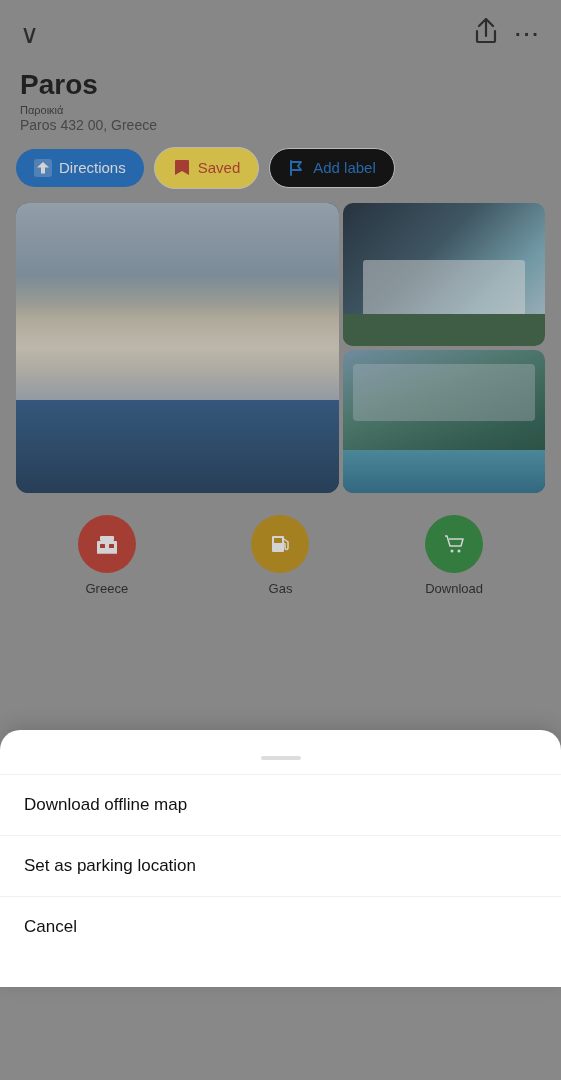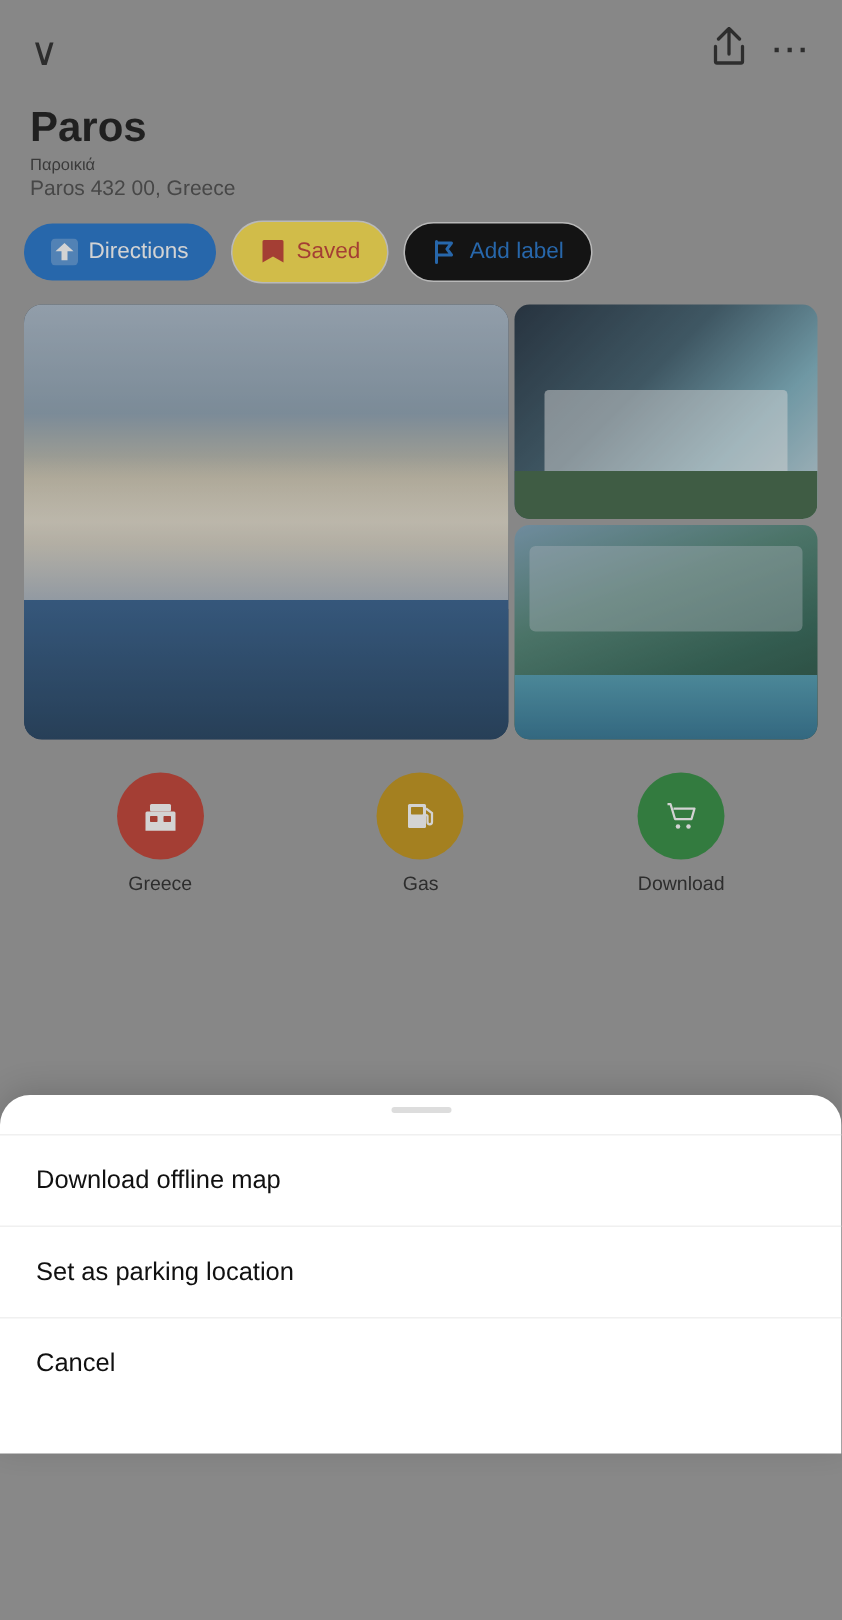--- a/index.html
+++ b/index.html
@@ -334,21 +334,21 @@
           <circle cx="18" cy="20" r="1.5" fill="white"></circle>
         </svg>
       </div>
       <span class="category-label">Download</span>
     </div>
   </div>
 
   <div class="dim-overlay"></div>
 </div>
 
-<div class="bottom-panel" style="position:relative; background:#fff; border-radius:20px 20px 0 0; margin-top:-30px; padding-top: 8px; padding-bottom: 10px;">
+<div class="bottom-panel" style="position:relative; background:#fff; border-radius:20px 20px 0 0; margin-top:-30px; padding-top: 26px; padding-bottom: 10px;">
 
   <div class="handle-bar"></div>
 
   <div class="menu-item">Download offline map</div>
 
   <div class="menu-item">Set as parking location</div>
 
   <div class="menu-item">Cancel</div>
 </div>
 

